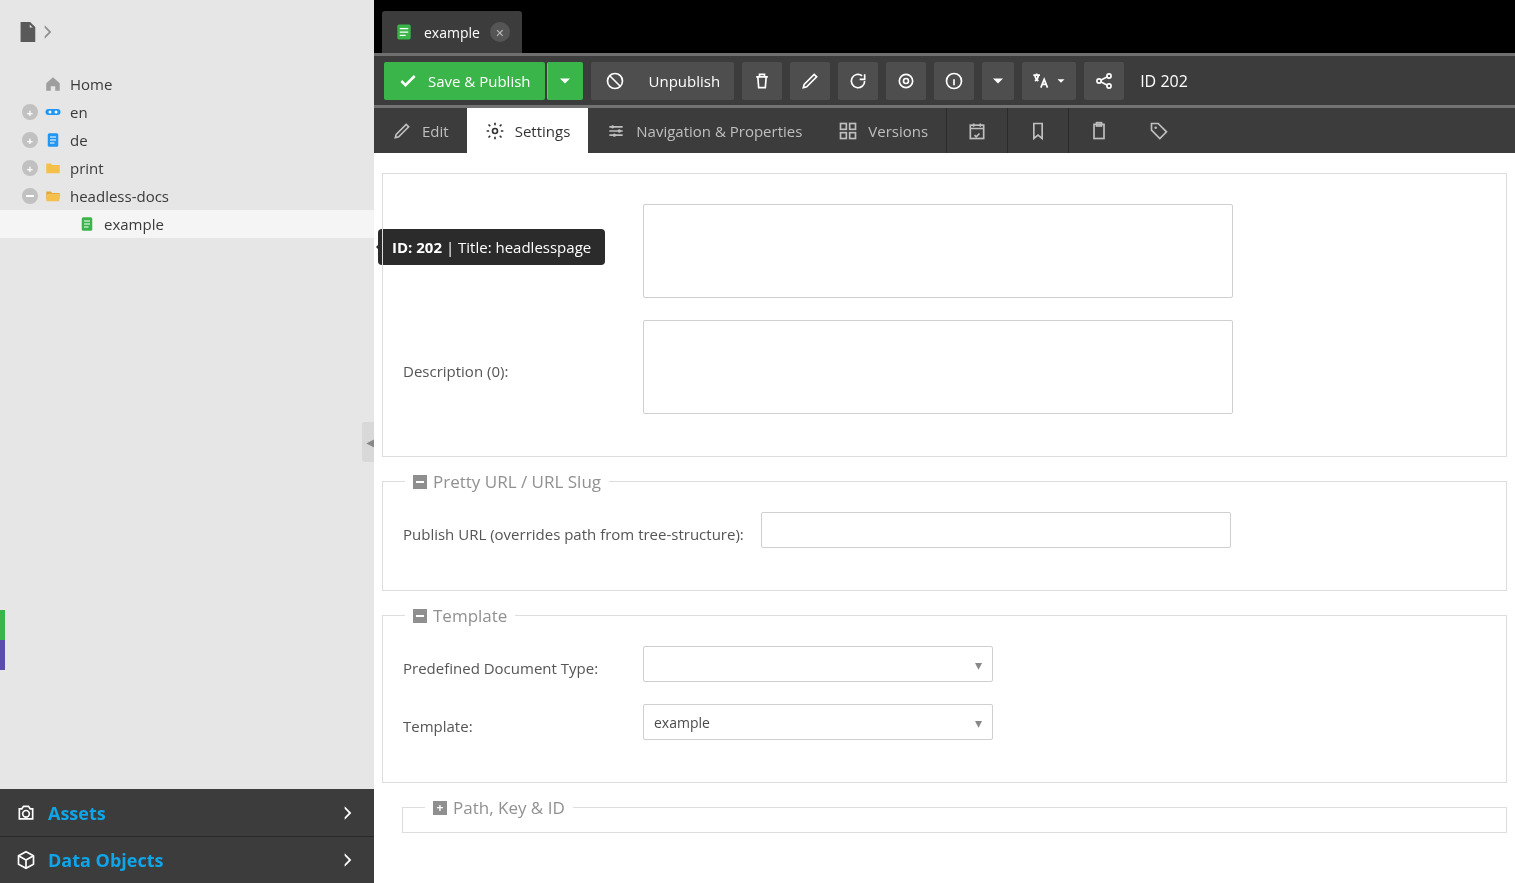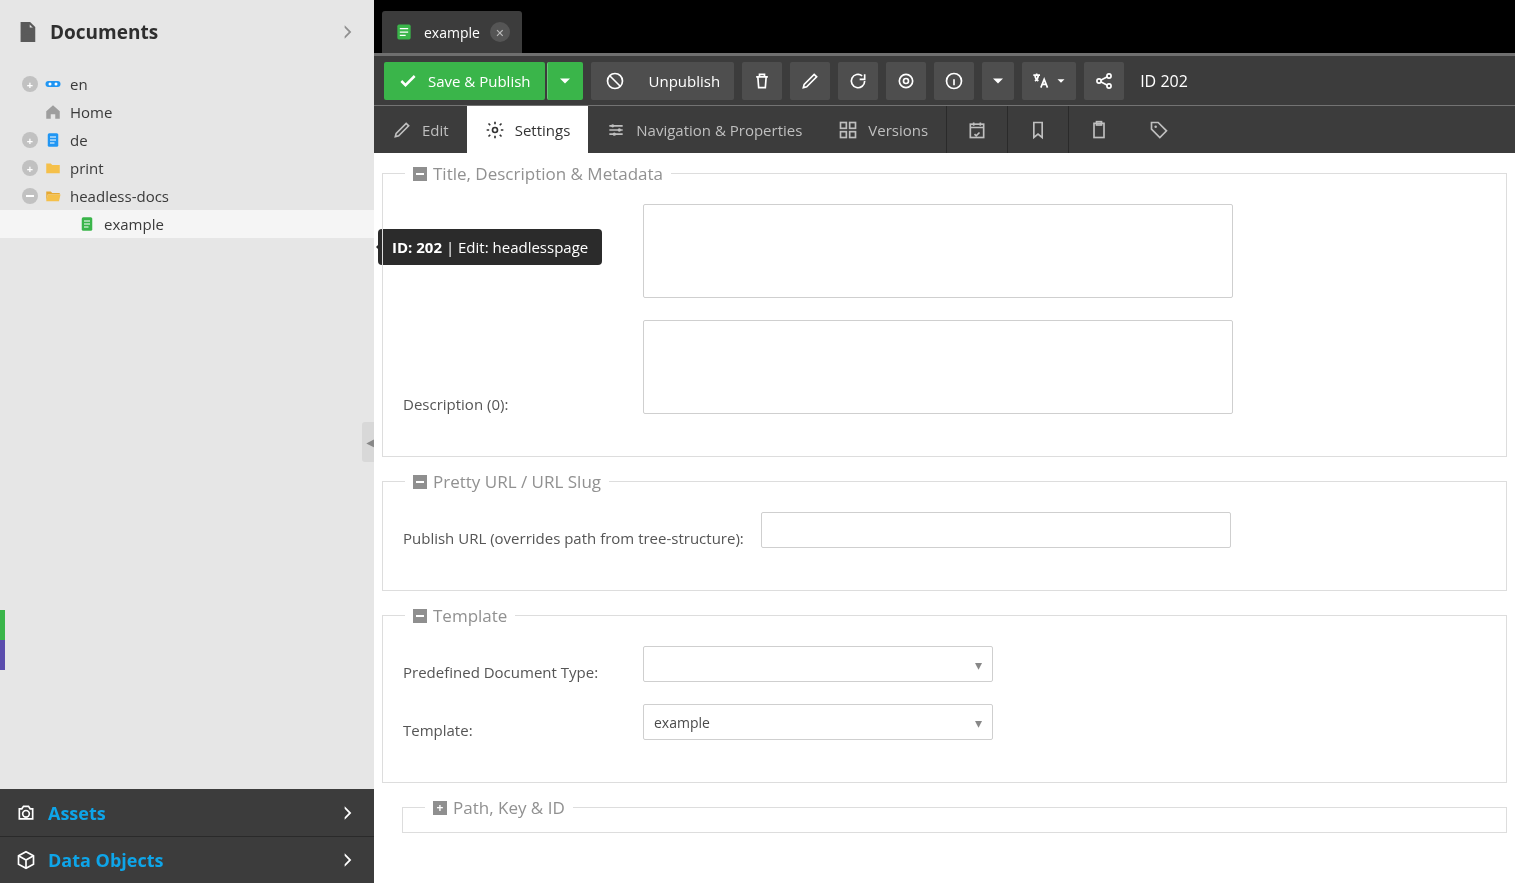--- a/index.html
+++ b/index.html
@@ -44,35 +44,35 @@
 .toolbar { height: 49px; background: #3c3c3c; display: flex; align-items: center; padding: 0 10px; gap: 8px; }
 .btn { height: 38px; display:flex; align-items:center; padding:0 14px; color:#fff; font-size:15px; cursor:pointer; border-radius:2px; gap:10px; }
 .btn.green { background:#3ab54a; }
 .btn.green-dd { background:#3ab54a; width: 36px; padding:0; justify-content:center; margin-left:-6px; border-left:1px solid rgba(255,255,255,0.25); }
 .btn.dark { background:#4e4e4e;gap:24px; }
 .btn.icon-only { width:40px; padding:0; justify-content:center; background:#4e4e4e; }
 .btn.icon-only.narrow { width:32px; }
 .btn svg { fill:#fff; }
 .toolbar .id { color:#fff; margin-left:8px; font-size:16px;text-align:right; }
 
-.subtabs { height: 48px; background: #3c3c3c; display: flex; align-items: stretch; border-top:1px solid #737373; }
+.subtabs { height: 48px; background: #3c3c3c; display: flex; align-items: stretch; border-top:3px solid #737373; }
 .subtab { display:flex; align-items:center; padding:0 18px; color:#bfbfbf; gap:10px; cursor:pointer; font-size:15px; }
 .subtab.active { background:#fff; color:#333; }
 .subtab.active svg { fill:#333; }
 .subtab svg { fill:#bfbfbf; }
 .subtab.icon-only { padding:0 20px; border-left:1px solid #2a2a2a; }
 
 
 .content { flex:1; overflow:auto; background:#fff; padding: 12px 8px 40px 8px; position:relative; }
 .fieldset { border:1px solid #ddd; margin: 8px 0 24px 0; padding: 24px 20px 20px 20px; position:relative; }
 .legend { position:absolute; top:-12px; left:22px; background:#fff; padding:0 8px; color:#919191; font-size:17px; display:flex; align-items:center; gap:6px; }
 .legend .collapse { width:14px; height:14px; background:#8f8f8f; display:flex; align-items:center; justify-content:center; }
 .legend .collapse::before { content:""; width:8px; height:2px; background:#fff; }
 .legend .collapse.plus::before { content:"+"; width:auto; height:auto; color:#fff; font-size:12px; font-weight:bold; background:none; line-height:1; }
-.form-row { display:flex; align-items:flex-end; margin: 6px 0 22px 0; }
+.form-row { display:flex; align-items:center; margin: 6px 0 22px 0; }
 .form-row label { width: 240px; padding-top:8px; color:#555; font-size:15px; }
 .form-row label.wide { width: 358px; }
 .textarea { width: 590px; height: 94px; border:1px solid #cfcfcf; border-radius:2px; padding:8px; font-family:inherit; font-size:14px; resize:none; }
 .textinput { width: 470px; height: 36px; border:1px solid #cfcfcf; border-radius:2px; padding:0 10px; font-size:14px; }
 .select { width: 350px; height: 36px; border:1px solid #cfcfcf; border-radius:2px; padding:0 10px; font-size:14px; background:#fff; display:flex; align-items:center; justify-content:space-between; cursor:pointer; }
 .select .caret { color:#888; }
 
 
 .tooltip { position:absolute; top: 76px; left: 4px; background:#2b2b2b; color:#fff; padding:8px 14px; border-radius:4px; font-size:15px; }
 .tooltip::before { content:""; position:absolute; left:-8px; top:50%; transform:translateY(-50%); border:6px solid transparent; border-right-color:#2b2b2b; }
@@ -89,46 +89,45 @@
 
   <div class="sidebar">
     <div class="left-accent"></div>
     <div class="left-accent2"></div>
 
     <div class="panel-header">
       <svg class="i22" viewBox="0 0 24 24">
           <path fill="#5a5a5a" d="M6 2h9l5 5v15H6zM14 3v5h5"></path>
           <path fill="none" stroke="#5a5a5a" stroke-width="2" d="M6 2h9l5 5v15H6z M14 3v5h5 M9 12h8 M9 16h8"></path>
         </svg>
-      <span class="title">Documents</span>
       <svg class="arrow" viewBox="0 0 24 24">
           <path d="M8 4l8 8-8 8v-3l5-5-5-5z"></path>
         </svg>
     </div>
 
     <div class="tree">
+        <div class="tree-node indent-1">
+          <span class="expander none"></span>
+          <span class="icon">
+            <svg viewBox="0 0 24 24">
+              <path d="M3 11l9-8 9 8v10h-6v-6h-6v6H3z" fill="#9e9e9e"></path>
+            </svg>
+          </span>
+          <span class="label">Home</span>
+        </div>
         <div class="tree-node indent-1">
           <span class="expander plus"></span>
           <span class="icon">
             <svg viewBox="0 0 24 24">
               <rect x="2" y="8" width="20" height="8" rx="4" fill="#2196f3"></rect>
               <circle cx="8" cy="12" r="2" fill="#fff"></circle>
               <circle cx="16" cy="12" r="2" fill="#fff"></circle>
             </svg>
           </span>
           <span class="label">en</span>
-        </div>
-        <div class="tree-node indent-1">
-          <span class="expander none"></span>
-          <span class="icon">
-            <svg viewBox="0 0 24 24">
-              <path d="M3 11l9-8 9 8v10h-6v-6h-6v6H3z" fill="#9e9e9e"></path>
-            </svg>
-          </span>
-          <span class="label">Home</span>
         </div>
         <div class="tree-node indent-1">
           <span class="expander plus"></span>
           <span class="icon">
             <svg viewBox="0 0 24 24">
               <rect x="5" y="3" width="14" height="18" rx="2" fill="#2196f3"></rect>
               <path d="M8 8h8M8 12h8M8 16h6" stroke="#fff" stroke-width="1.5"></path>
             </svg>
           </span>
           <span class="label">de</span>
@@ -323,28 +322,24 @@
       <div class="subtab icon-only" style="border-left:none;">
         <svg viewBox="0 0 24 24">
             <path d="M3 3h8l10 10-8 8L3 11z" fill="none" stroke="currentColor" stroke-width="2"></path>
             <circle cx="8" cy="8" r="1.5" fill="currentColor"></circle>
           </svg>
       </div>
     </div>
 
     <div class="content">
       <div class="tooltip">
-        <b>ID: 202</b> | <span>Edit: headlesspage</span>
+        <b>ID: 202</b> | <span>Title: headlesspage</span>
       </div>
 
       <div class="fieldset">
-        <div class="legend">
-          <span class="collapse"></span>
-          <span>Title, Description &amp; Metadata</span>
-        </div>
         <div class="form-row">
           <label>&nbsp;</label>
           <textarea class="textarea" style=""></textarea>
         </div>
         <div class="form-row">
           <label>Description (0):</label>
           <textarea class="textarea" style=""></textarea>
         </div>
       </div>
 

